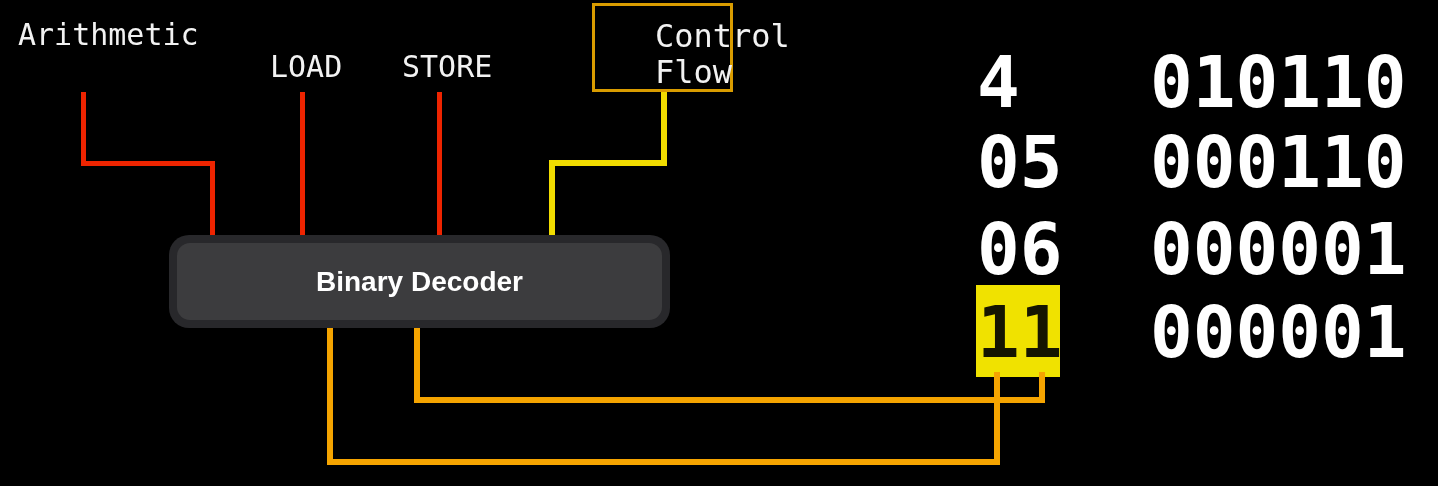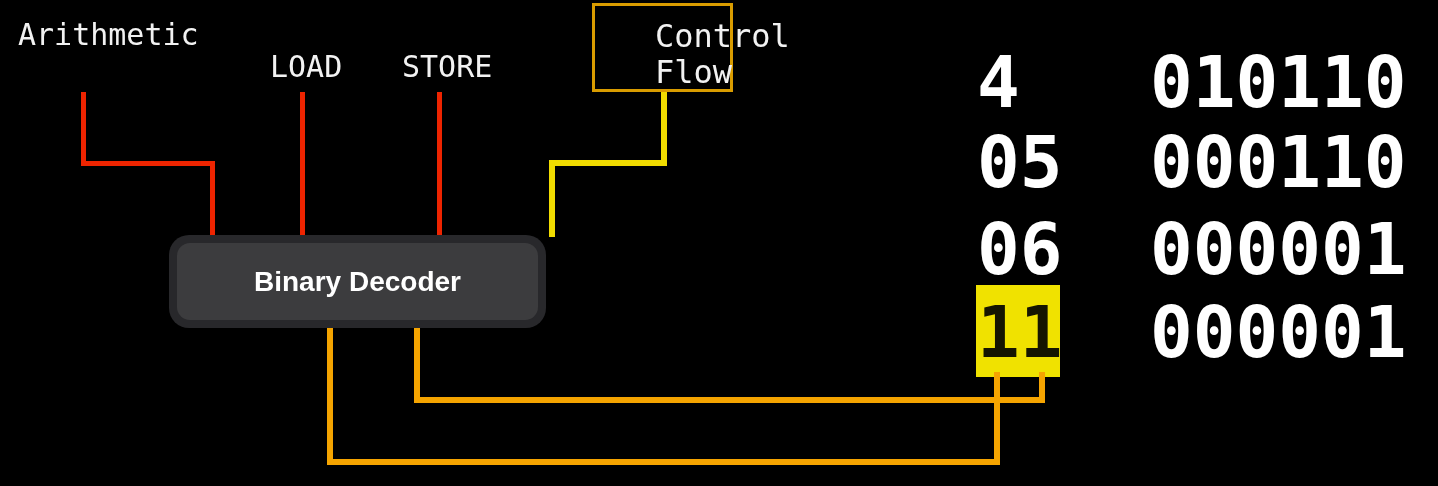--- a/index.html
+++ b/index.html
@@ -32,21 +32,21 @@
     font-size:32px;line-height:36px;white-space:pre;margin-left:47px;
   }
   
   .wire{position:absolute;z-index:3;}
   .wire.red{background:var(--red-wire,#ee2400);}
   .wire.yellow{background:var(--yellow-wire,#f1dc00);}
   .wire.orange{background:var(--orange-wire,#f5a400);}
   
   .decoder{
     position:absolute;
-    left:169px;top:235px;width:377px;height:93px;
+    left:169px;top:235px;width:501px;height:93px;
     background:var(--decoder-outer,#28282b);
     border-radius:20px;
     z-index:4;
   }
   .decoder-inner{
     position:absolute;inset:8px;
     background:var(--decoder-inner,#3c3c3e);
     border-radius:13px;
     display:flex;align-items:center;justify-content:center;
   }

